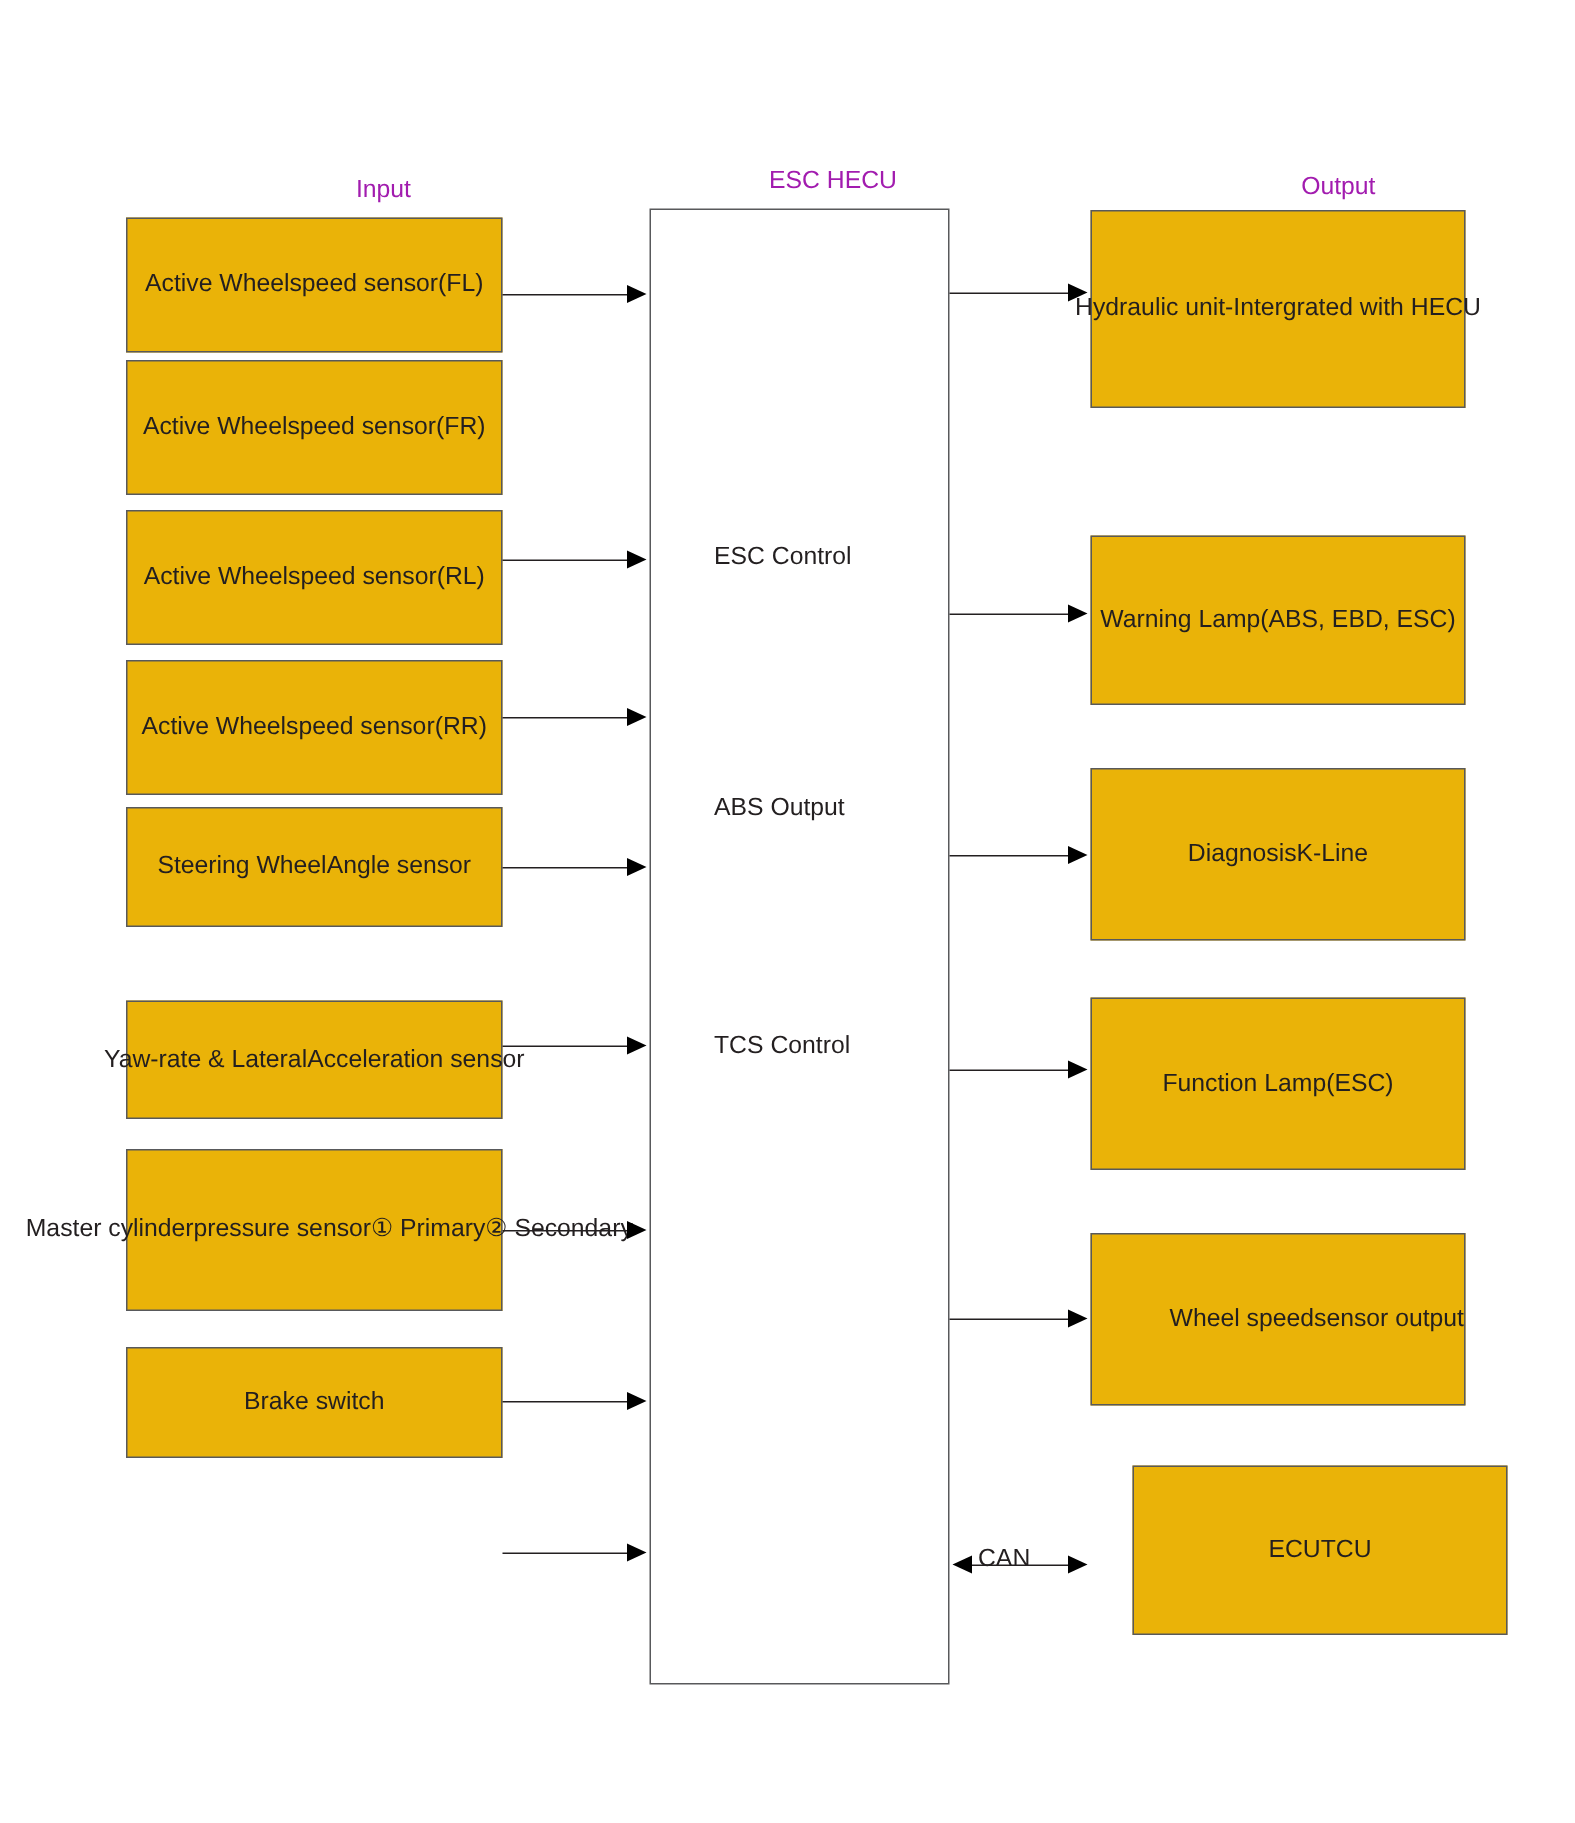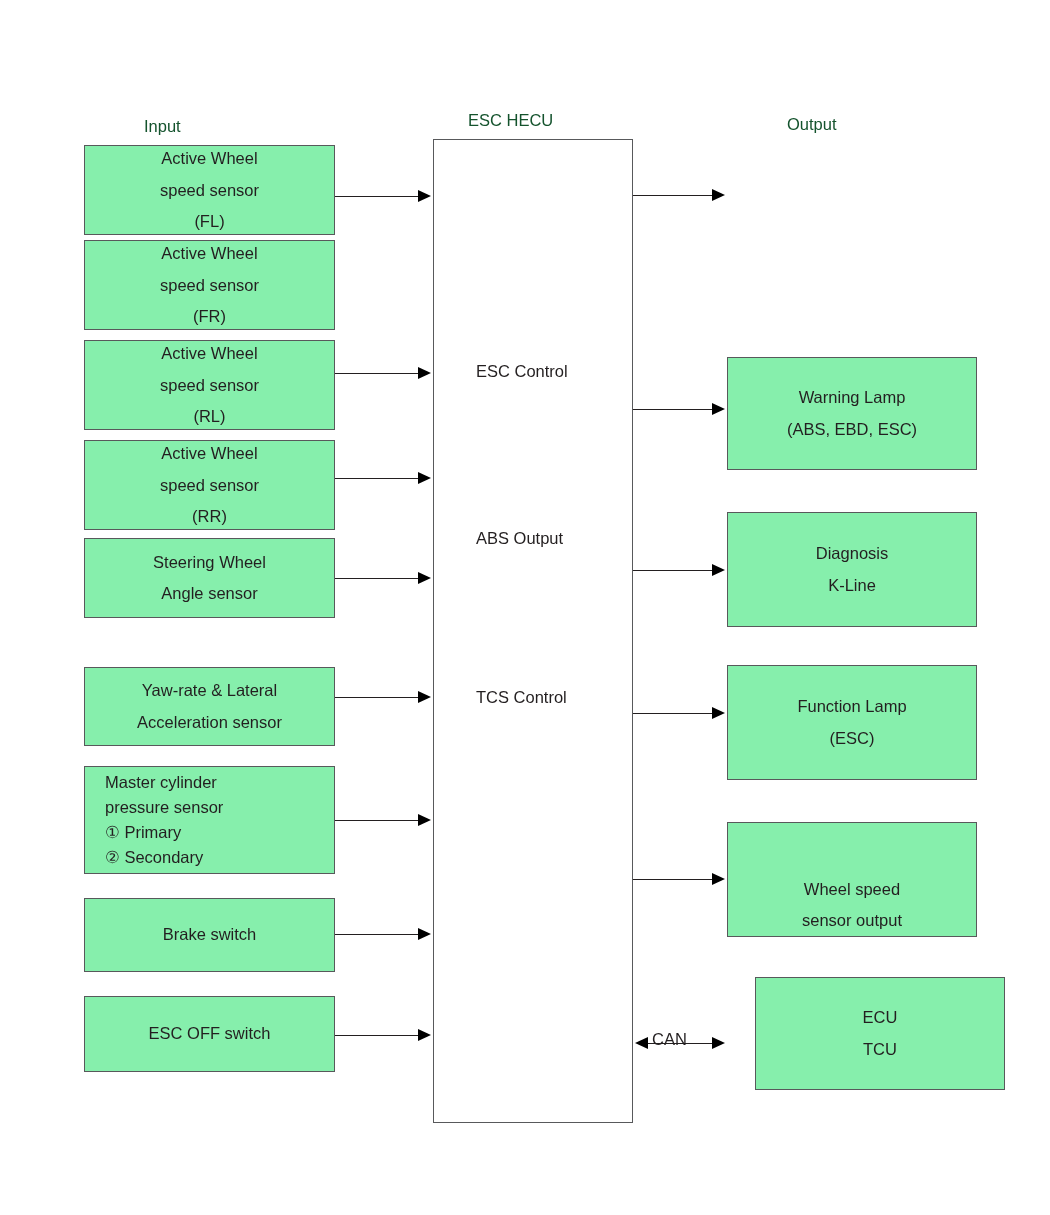--- a/index.html
+++ b/index.html
@@ -13,43 +13,43 @@
     height: 1215px;
     background: #ffffff;
     font-family: "Liberation Sans", sans-serif;
     color: #231f20;
     overflow: hidden;
   }
   .col-title {
     position: absolute;
     font-size: 16.5px;
     line-height: 1;
-    text-align: left;
-    color: #14532d;
+    text-align: right;
+    color: #a21caf;
     white-space: nowrap;
   }
   .box {
     position: absolute;
     border: 1.6px solid #58595b;
-    background: #86efac;
+    background: #eab308;
     box-sizing: border-box;
     display: flex;
-    flex-direction: column;
+    flex-direction: row;
     align-items: center;
     justify-content: center;
     font-size: 16.5px;
     color: #231f20;
     text-align: center;
   }
   .box .ln {
     line-height: 1.88;
     white-space: nowrap;
   }
   .box.left-align {
-    align-items: flex-start;
+    align-items: center;
     justify-content: center;
     padding-left: 20px;
     text-align: left;
   }
   .box.left-align .ln {
     line-height: 1.52;
   }
   .hecu-box {
     position: absolute;
     border: 1.6px solid #58595b;
@@ -129,23 +129,20 @@
   </div>
   <div class="box left-align" style="left:84px; top:766px; width:251px; height:108px;">
     <div class="ln">Master cylinder</div>
     <div class="ln">pressure sensor</div>
     <div class="ln">① Primary</div>
     <div class="ln">② Secondary</div>
   </div>
   <div class="box" style="left:84px; top:898px; width:251px; height:74px;">
     <div class="ln">Brake switch</div>
   </div>
-  <div class="box" style="left:84px; top:996px; width:251px; height:76px;">
-    <div class="ln">ESC OFF switch</div>
-  </div>
 
   <div class="arrow-line" style="left:335px; top:196px; width:85px;"></div>
   <div class="arrow-head-r" style="left:418px; top:190px;"></div>
 
   <div class="arrow-line" style="left:335px; top:373px; width:85px;"></div>
   <div class="arrow-head-r" style="left:418px; top:367px;"></div>
 
   <div class="arrow-line" style="left:335px; top:478px; width:85px;"></div>
   <div class="arrow-head-r" style="left:418px; top:472px;"></div>
 
@@ -182,20 +179,24 @@
   <div class="arrow-head-r" style="left:712px; top:707px;"></div>
 
   <div class="arrow-line" style="left:633px; top:879px; width:81px;"></div>
   <div class="arrow-head-r" style="left:712px; top:873px;"></div>
 
   <div class="arrow-line" style="left:645px; top:1043px; width:70px;"></div>
   <div class="arrow-head-r" style="left:712px; top:1037px;"></div>
   <div class="arrow-head-l" style="left:635px; top:1037px;"></div>
   <div class="can-label" style="left:652px; top:1014px;margin-top:16px;">CAN</div>
 
+  <div class="box" style="left:727px; top:140px; width:250px; height:132px;">
+    <div class="ln">Hydraulic unit</div>
+    <div class="ln">-Intergrated with HECU</div>
+  </div>
   <div class="box" style="left:727px; top:357px; width:250px; height:113px;">
     <div class="ln">Warning Lamp</div>
     <div class="ln">(ABS, EBD, ESC)</div>
   </div>
   <div class="box" style="left:727px; top:512px; width:250px; height:115px;">
     <div class="ln">Diagnosis</div>
     <div class="ln">K-Line</div>
   </div>
   <div class="box" style="left:727px; top:665px; width:250px; height:115px;">
     <div class="ln">Function Lamp</div>

